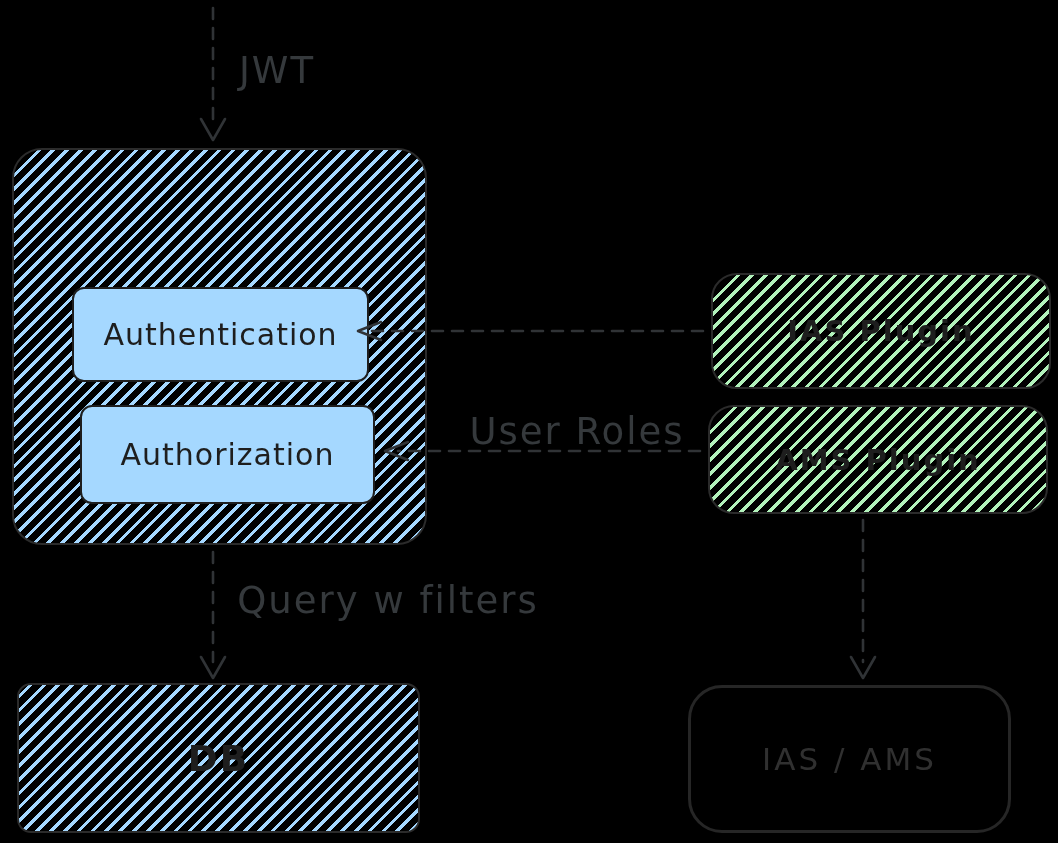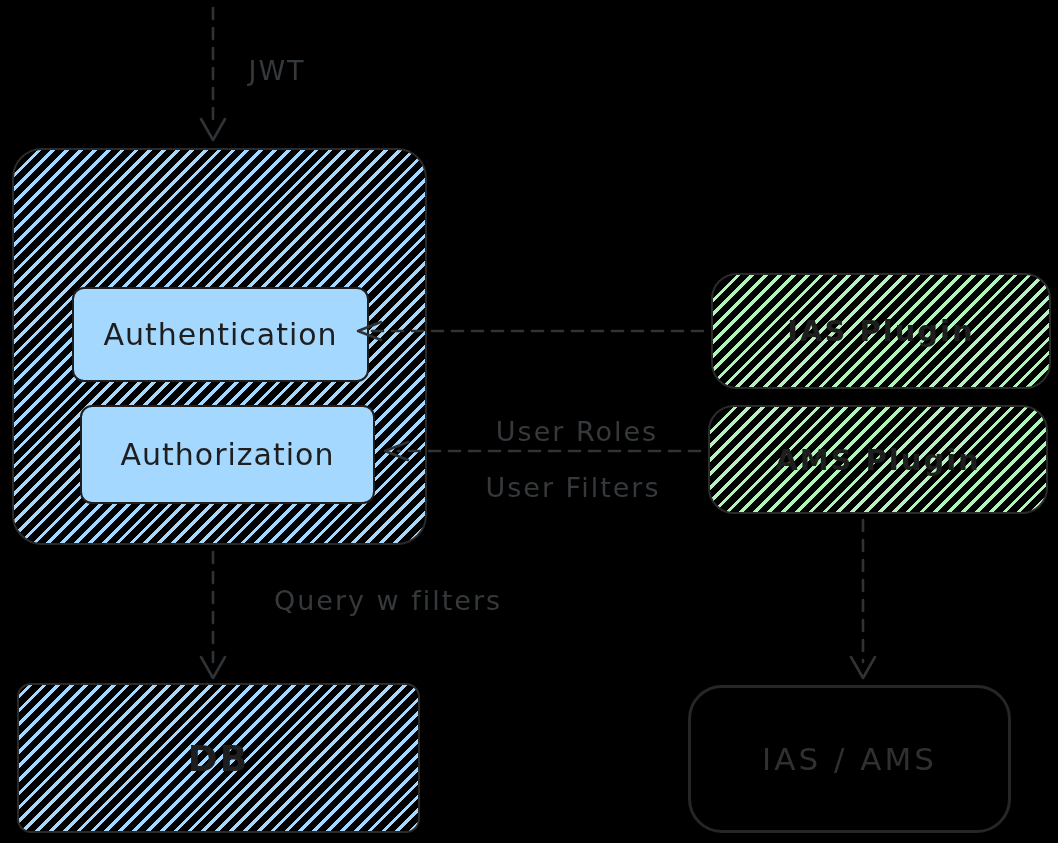--- a/index.html
+++ b/index.html
@@ -56,21 +56,21 @@
     left:688px;top:685px;width:323px;height:148px;border-radius:34px;
     border:3px solid #262626;background:transparent;
     font-size:31px;color:#303030;letter-spacing:3px;
   }
   
   .edges-svg{position:absolute;left:0;top:0;z-index:5;pointer-events:none;}
   
   .edge-label{
     position:absolute;z-index:6;
     transform:translate(-50%,-50%);
-    color:#35393c;font-size:27px;letter-spacing:2px;white-space:nowrap;
+    color:#35393c;font-size:37px;letter-spacing:2px;white-space:nowrap;
   }
   .lbl-jwt{left:277px;top:70px;}
   .lbl-user-context{left:568px;top:306px;}
   .lbl-user-roles{left:570px;top:431px;margin-left:7px;}
   .lbl-user-filters{left:573px;top:487px;}
   .lbl-query{left:388px;top:600px;}
 </style>
 </head>
 <body>
 
@@ -126,16 +126,15 @@
 
       <g>
         <path d="M863 520 L863 662" stroke-dasharray="11 9"></path>
         <polyline points="851,657 863,678 875,657"></polyline>
       </g>
     </g>
   </svg>
 
   <div class="edge-label lbl-jwt">JWT</div>
   <div class="edge-label lbl-user-roles">User Roles</div>
-  <div class="edge-label lbl-user-filters">User Filters</div>
   <div class="edge-label lbl-query">Query w filters</div>
 
 </div>
 
 </body></html>

